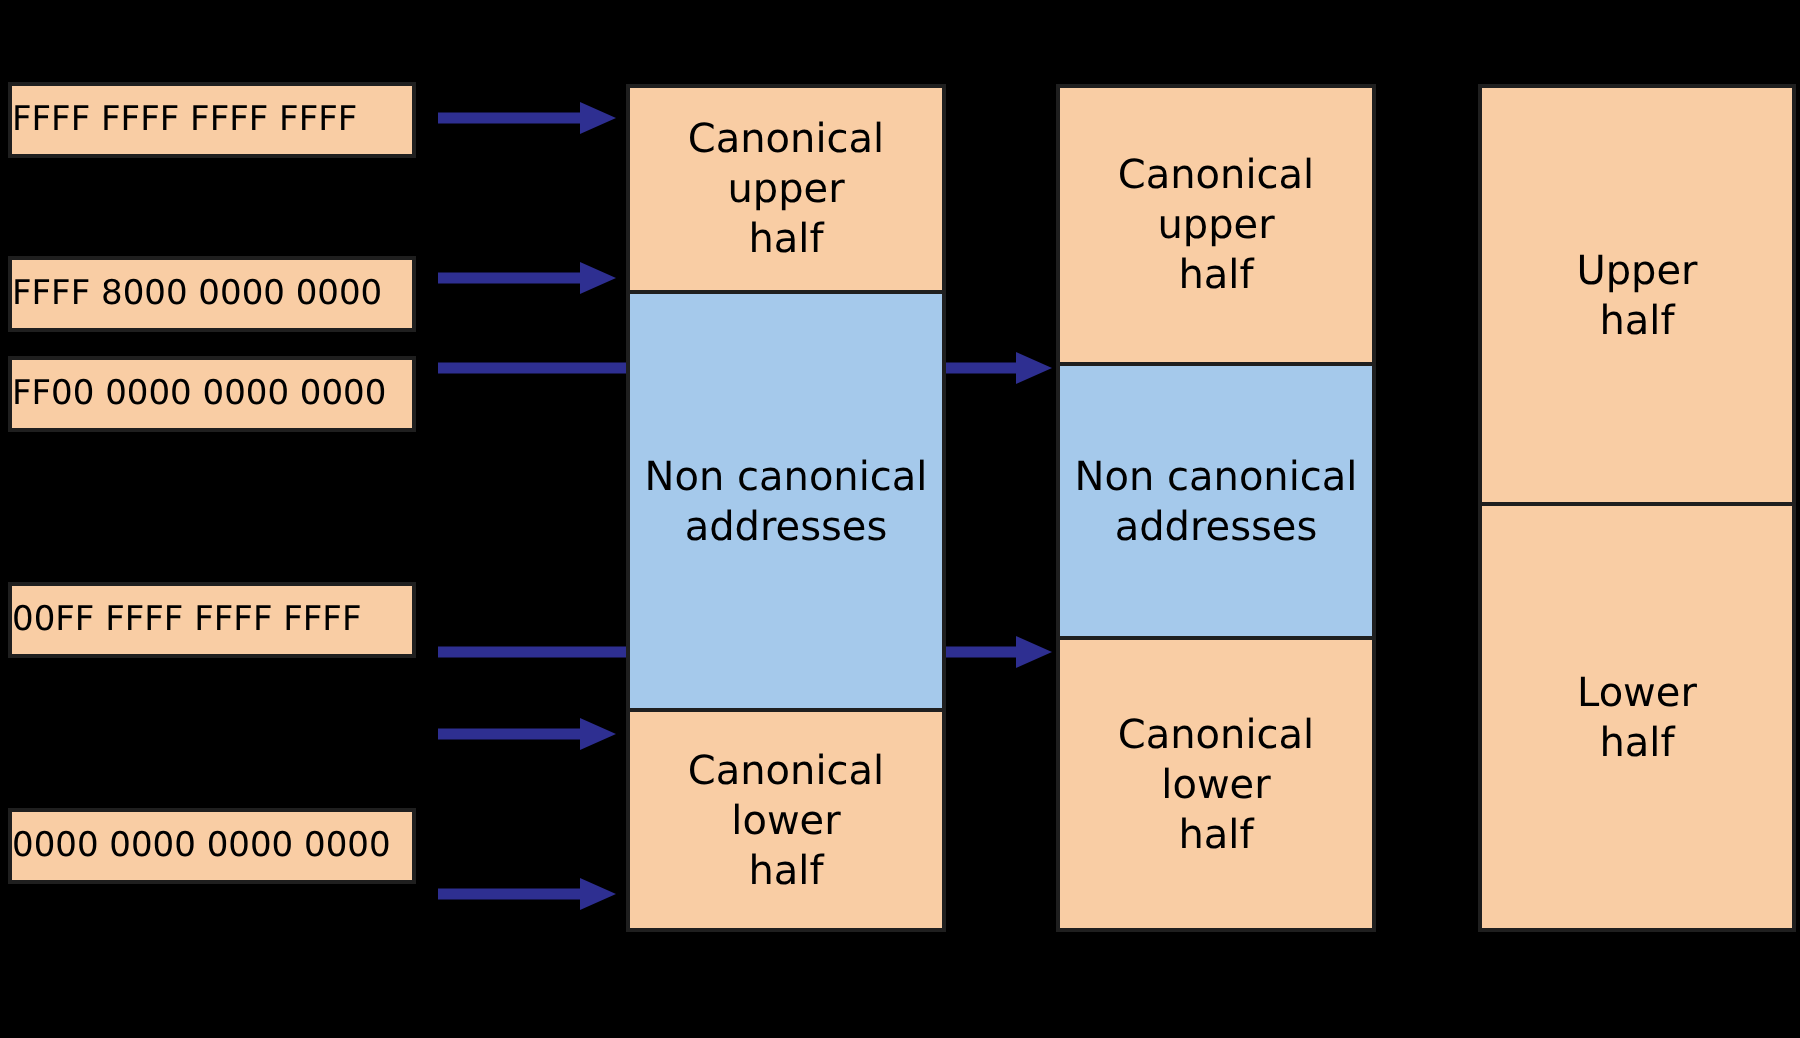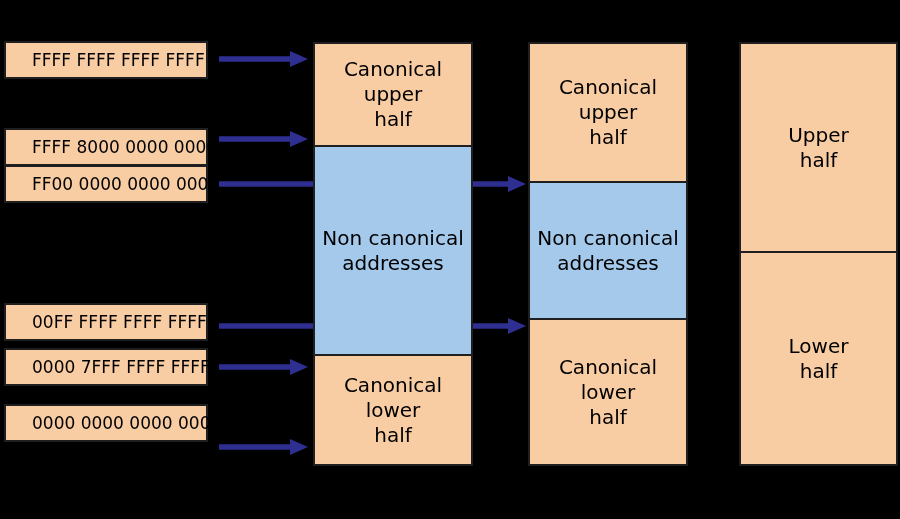--- a/index.html
+++ b/index.html
@@ -31,21 +31,21 @@
     pointer-events: none;
   }
   .arrow-line { stroke: var(--arrow); stroke-width: 5.5px; }
   .arrow-head { fill: var(--arrow); }
   .addr {
     position: absolute;
     left: 4px; width: 204px; height: 38px;
     background: var(--canonical-fill);
     border: 2px solid var(--border);
     display: flex; align-items: center;
-    padding-left: 26px;
+    padding-left: 0;
     font-size: 17px;
     letter-spacing: 0px;
     white-space: nowrap;
     z-index: 2;
   }
   .col {
     position: absolute; top: 42px;
     width: 160px; height: 424px;
     border: 2px solid var(--border);
     display: flex; flex-direction: column;
@@ -90,23 +90,22 @@
       <polygon class="arrow-head" points="308,367 290,359 290,375"></polygon>
     </g>
     <g>
       <line class="arrow-line" x1="219" y1="447" x2="294" y2="447"></line>
       <polygon class="arrow-head" points="308,447 290,439 290,455"></polygon>
     </g>
   </svg>
 
   <div class="addr" style="top:41px">FFFF FFFF FFFF FFFF</div>
   <div class="addr" style="top:128px">FFFF 8000 0000 0000</div>
-  <div class="addr" style="top:165px">FF00 0000 0000 0000</div>
-  <div class="addr" style="top:303px">00FF FFFF FFFF FFFF</div>
-  <div class="addr" style="top:348px">0000 7FFF FFFF FFFF</div>
+  <div class="addr" style="top:178px">FF00 0000 0000 0000</div>
+  <div class="addr" style="top:291px">00FF FFFF FFFF FFFF</div>
   <div class="addr" style="top:404px">0000 0000 0000 0000</div>
 
   <div class="col" style="left:313px">
     <div class="seg canonical" style="flex:0 0 103px">Canonical
 upper
 half</div>
     <div class="seg noncanonical" style="flex:0 0 209px">Non canonical
 addresses</div>
     <div class="seg canonical">Canonical
 lower

